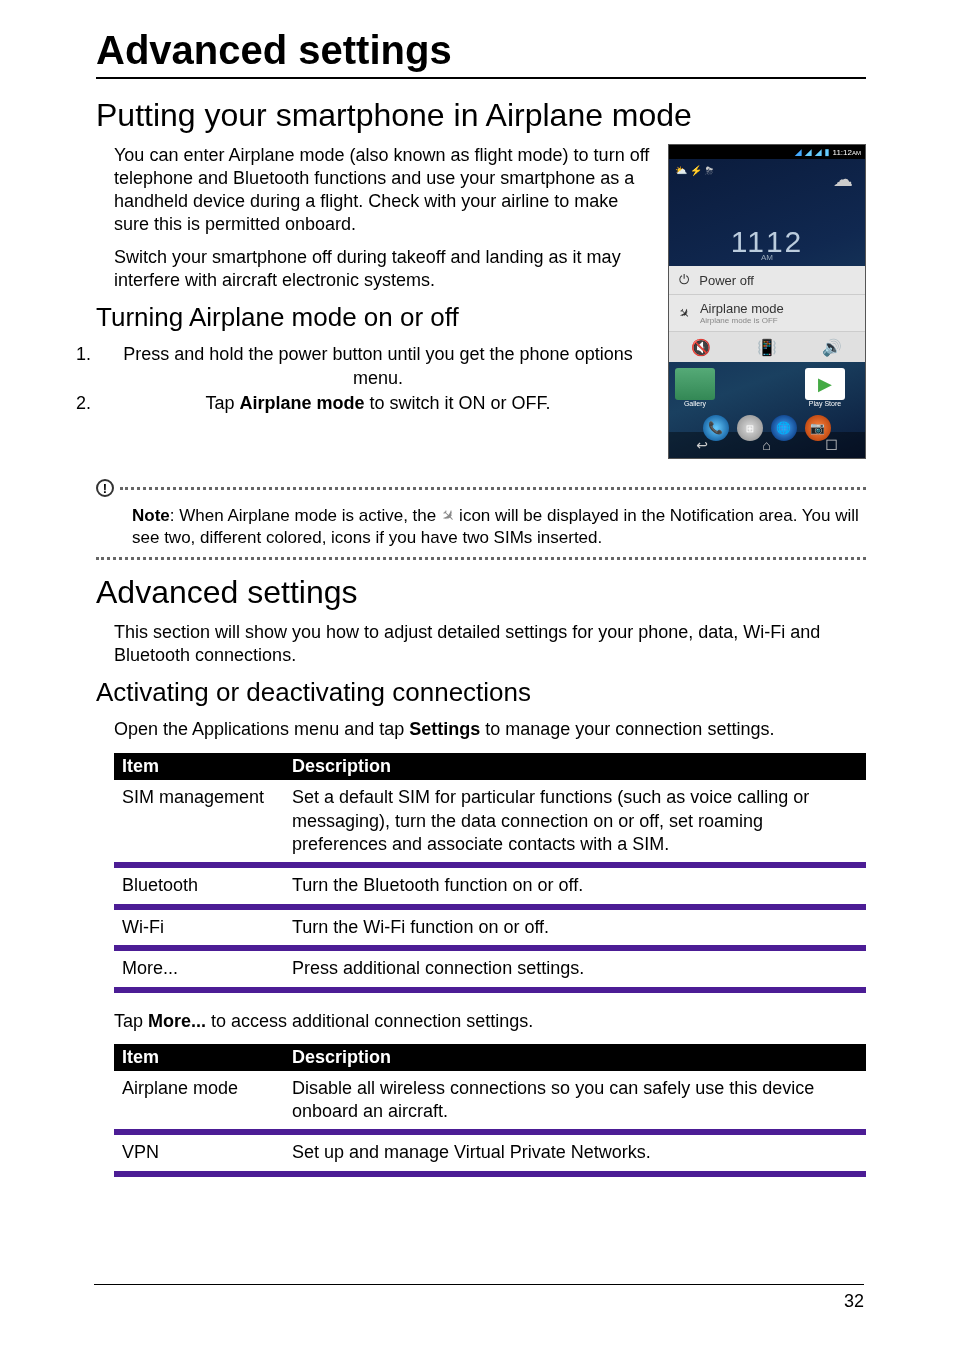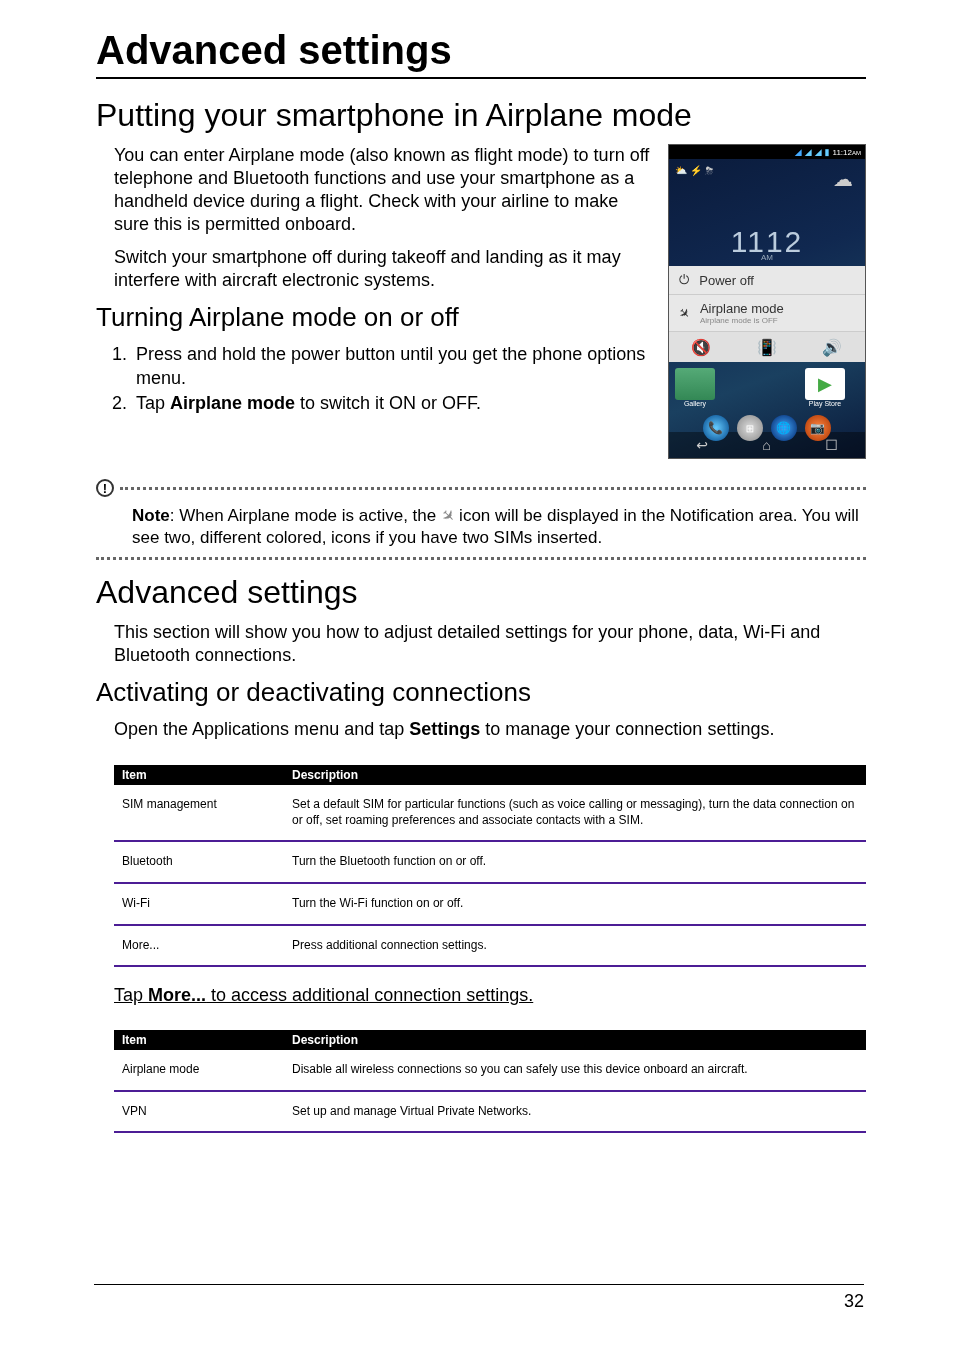--- a/index.html
+++ b/index.html
@@ -31,21 +31,21 @@
       margin-bottom: 10px;
     }
     .content-row { display: flex; gap: 12px; }
     .content-col { flex: 1; }
     h3.subsection {
       font-size: 26px;
       font-weight: normal;
       margin-top: 4px;
       margin-bottom: 10px;
     }
-    ol.steps { margin-left: 36px; font-size: 18px; line-height: 1.3; }
+    ol.steps { font-size: 18px; line-height: 1.3; text-align: center; }
     ol.steps li { margin-bottom: 2px; padding-left: 4px; }
     .bold { font-weight: bold; }
 
     
     .phone-mock {
       width: 198px;
       flex-shrink: 0;
       border: 1px solid #555;
       background: linear-gradient(160deg, #0a1a3a 0%, #102850 40%, #1a4060 70%, #0a1a3a 100%);
       color: #fff;
@@ -144,50 +144,50 @@
       color: #888;
       transform: rotate(45deg);
       font-size: 16px;
       vertical-align: middle;
     }
 
     
     table.settings {
       width: 100%;
       border-collapse: collapse;
-      margin-top: 24px;
+      margin-top: 12px;
       margin-left: 0;
-      font-size: 12px;
+      font-size: 18px;
     }
     table.settings th {
       background: #000;
       color: #fff;
       text-align: left;
       padding: 3px 8px;
       font-weight: bold;
     }
     table.settings td {
-      padding: 12px 8px;
-      border-bottom: 2px solid #4c1d95;
+      padding: 6px 8px;
+      border-bottom: 6px solid #4c1d95;
       vertical-align: top;
       line-height: 1.3;
     }
     table.settings td:first-child { width: 170px; }
     .table-wrap { margin-left: 18px; margin-bottom: 12px; }
     .page-num {
       position: absolute;
       bottom: 40px;
       right: 90px;
       font-size: 18px;
       border-top: 1px solid #000;
       padding-top: 6px;
       width: 770px;
       text-align: right;
     }
-    .tap-more { margin-left: 18px; font-size: 18px; margin-bottom: 8px; margin-top: 18px; text-decoration: underline; }
+    .tap-more { margin-left: 18px; font-size: 18px; margin-bottom: 8px; margin-top: 18px; }
   </style>
 </head>
 <body>
 
 <h1 class="chapter">Advanced settings</h1>
 
 <h2 class="section">Putting your smartphone in Airplane mode</h2>
 
 <div class="content-row">
   <div class="content-col">

